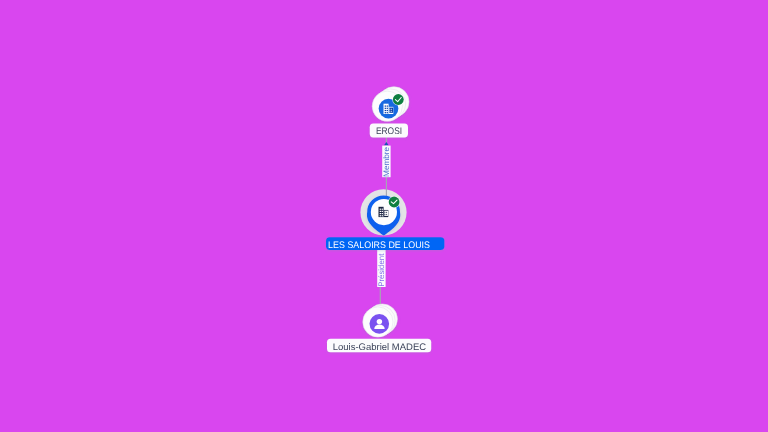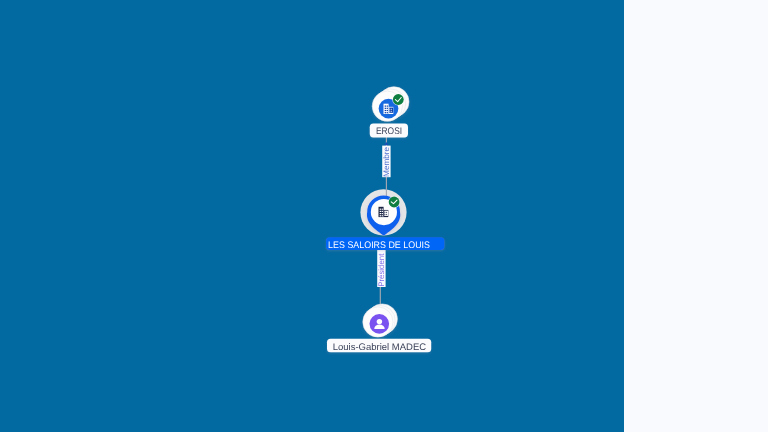--- a/index.html
+++ b/index.html
@@ -1,19 +1,19 @@
 <!DOCTYPE html>
 <html><head>
 <meta charset="utf-8">
 <title>Graph</title>
 <style>
   html,body{margin:0;padding:0;}
   body{width:768px;height:432px;overflow:hidden;background:#f9fafd;
        font-family:"Liberation Sans",sans-serif;-webkit-font-smoothing:antialiased;}
-  #stage{position:relative;width:624px;height:432px;background:#0369a1;overflow:hidden;}
+  #stage{position:relative;width:768px;height:432px;background:#d946ef;overflow:hidden;}
   svg{display:block;}
   .gsvg{position:absolute;left:0;top:0;}
   text{-webkit-font-smoothing:antialiased;text-rendering:geometricPrecision;}
   #stage{will-change:transform;}
   .edge-label{font-size:8px;font-family:"Liberation Sans",sans-serif;}
   .node-label{font-size:9.5px;font-family:"Liberation Sans",sans-serif;}
 </style>
 </head>
 <body>
 

